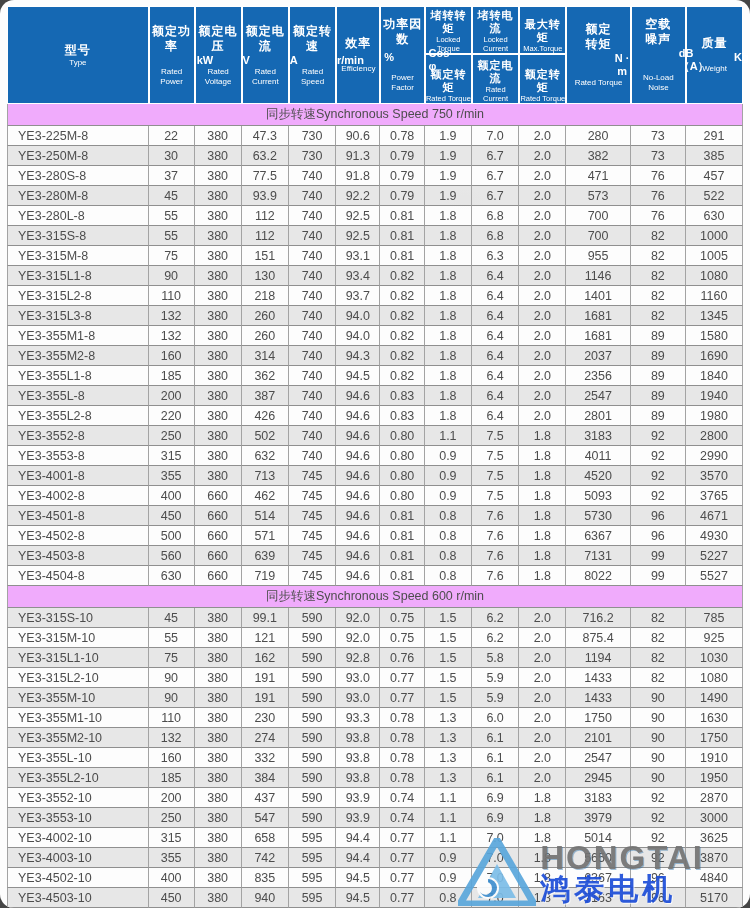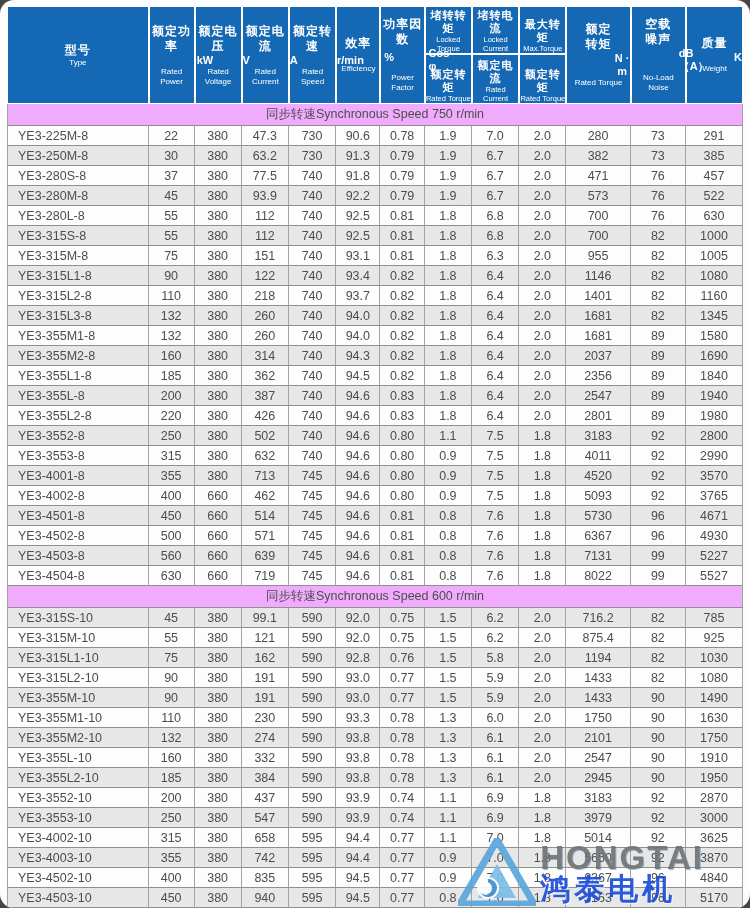--- a/index.html
+++ b/index.html
@@ -310,21 +310,21 @@
           <td>6.3</td>
           <td>2.0</td>
           <td>955</td>
           <td>82</td>
           <td>1005</td>
         </tr>
         <tr class="row-gray">
           <td class="type-cell">YE3-315L1-8</td>
           <td>90</td>
           <td>380</td>
-          <td>122</td>
+          <td>130</td>
           <td>740</td>
           <td>93.4</td>
           <td>0.82</td>
           <td>1.8</td>
           <td>6.4</td>
           <td>2.0</td>
           <td>1146</td>
           <td>82</td>
           <td>1080</td>
         </tr>

